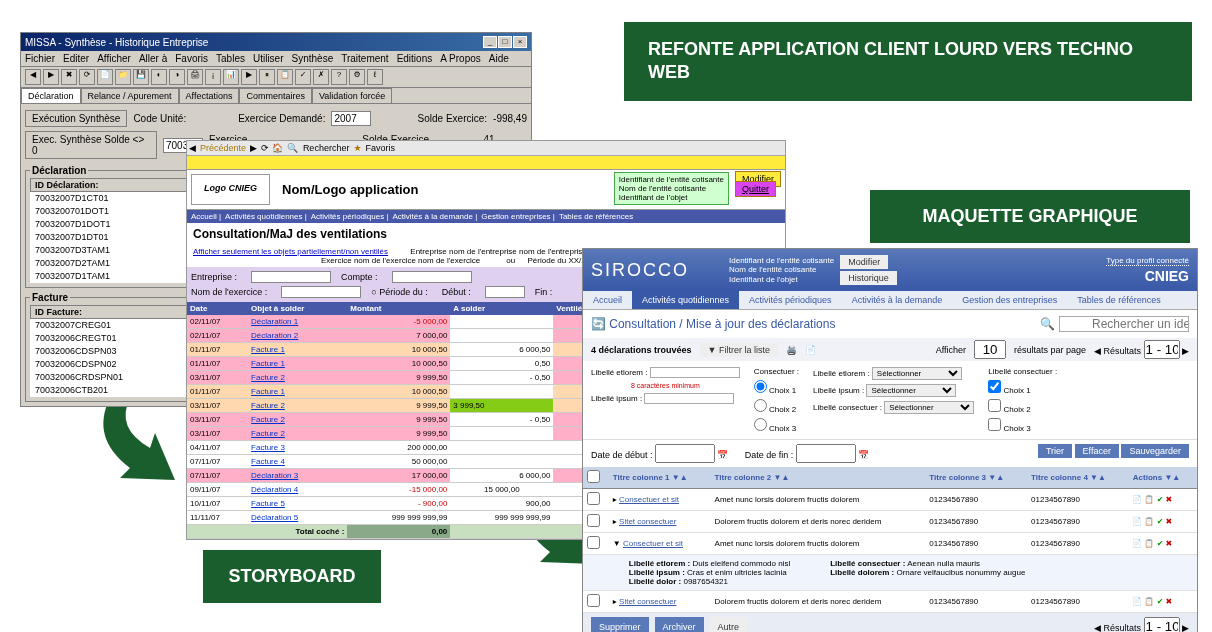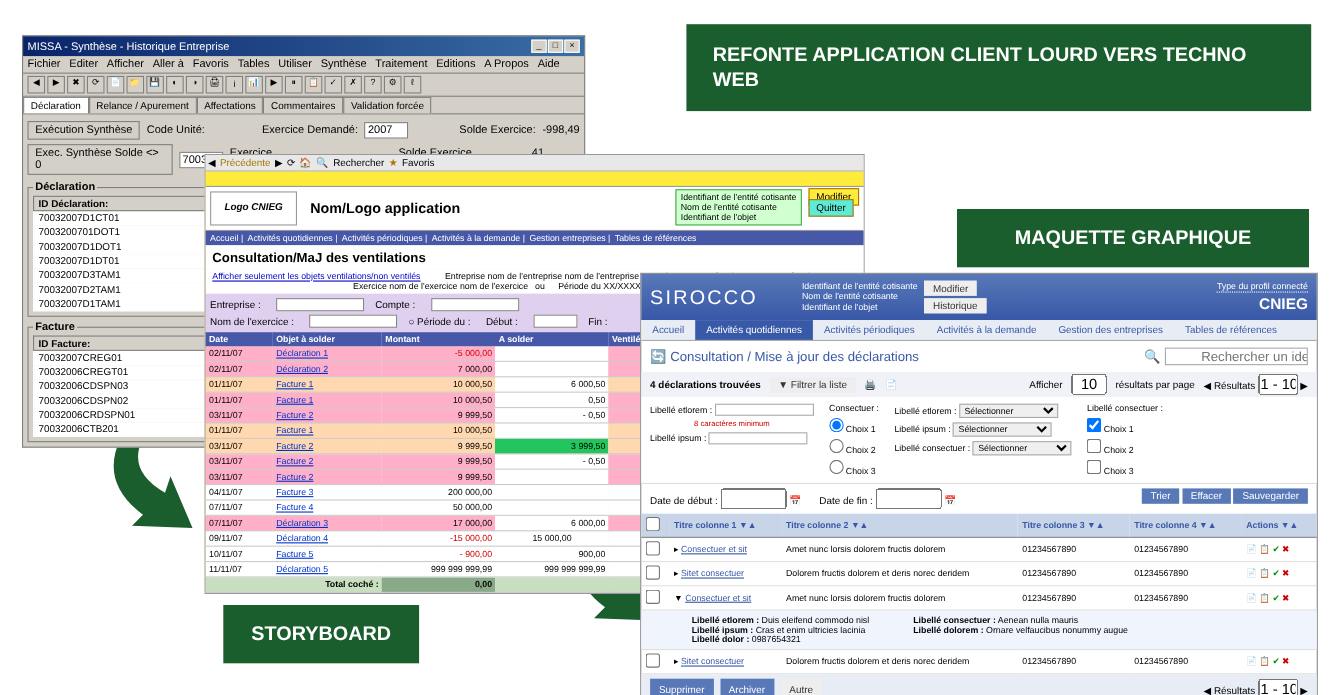--- a/index.html
+++ b/index.html
@@ -284,31 +284,31 @@
     <div class="app-name">Nom/Logo application</div>
     <div style="padding:2px;">
       <div class="id-block">
         <div>Identifiant de l'entité cotisante</div>
         <div>Nom de l'entité cotisante</div>
         <div>Identifiant de l'objet</div>
       </div>
     </div>
     <div style="padding:4px;">
       <span class="btn-like" style="background:#ffeb3b;border:1px solid #aa7700;padding:2px 6px;">Modifier</span><br>
-      <span class="btn-like" style="background:#5eead4;border:1px solid #aa7700;padding:2px 6px;">Quitter</span>
+      <span class="btn-like" style="background:#d946ef;border:1px solid #aa7700;padding:2px 6px;text-decoration:underline;">Quitter</span>
     </div>
   </div>
   <div class="nav" id="w2-nav"><span>Accueil |</span><span>Activités quotidiennes |</span><span>Activités périodiques |</span><span>Activités à la demande |</span><span>Gestion entreprises |</span><span>Tables de références</span></div>
   <div class="section-title">Consultation/MaJ des ventilations</div>
   <div style="padding:2px 6px;background:#fff;font-size:8px;">
-    <a href="#" style="color:#00c;text-decoration:underline;">Afficher seulement les objets ventilations/non ventilés</a>
+    <a href="#" style="color:#00c;text-decoration:underline;">Afficher seulement les objets partiellement/non ventilés</a>
     <span style="margin-left:20px;">Entreprise nom de l'entreprise nom de l'entreprise</span>
     <span style="margin-left:20px;">Compte numéro de compte numéro de compte</span><br>
     <span style="margin-left:128px;">Exercice nom de l'exercice nom de l'exercice</span>
-    <span style="margin-left:4px;">ou</span>
+    <span style="margin-left:24px;">ou</span>
     <span style="margin-left:10px;">Période du XX/XXXX au XX</span>
   </div>
   <div class="filter-area">
     <div style="display:flex;gap:10px;align-items:center;">
       <label>Entreprise :</label>
       <input type="text" style="">
       <label>Compte :</label>
       <input type="text" style="">
     </div>
     <div style="display:flex;gap:10px;align-items:center;margin-top:3px;">
@@ -384,21 +384,21 @@
           <td style="text-align:right" class="">10 000,50</td>
           <td style="text-align:right;background:#fff"></td>
           <td style="text-align:right">0,50</td>
           <td style="text-align:right"><span class="xbtn">X</span></td>
           <td style="text-align:right;background:#fff"></td>
         </tr>
         <tr class="peach">
           <td>03/11/07</td>
           <td><a class="decl" href="#">Facture 2</a></td>
           <td style="text-align:right" class="">9 999,50</td>
-          <td style="text-align:right;background:#22c55e">3 999,50</td>
+          <td style="background:#84cc16">3 999,50</td>
           <td style="text-align:right">4 000,00</td>
           <td style="text-align:right"><span class="xbtn">X</span></td>
           <td style="text-align:right;background:#fff"></td>
         </tr>
         <tr class="pink">
           <td>03/11/07</td>
           <td><a class="decl" href="#">Facture 2</a></td>
           <td style="text-align:right" class="">9 999,50</td>
           <td style="text-align:right;background:#fff">- 0,50</td>
           <td style="text-align:right">4 000,00</td>

